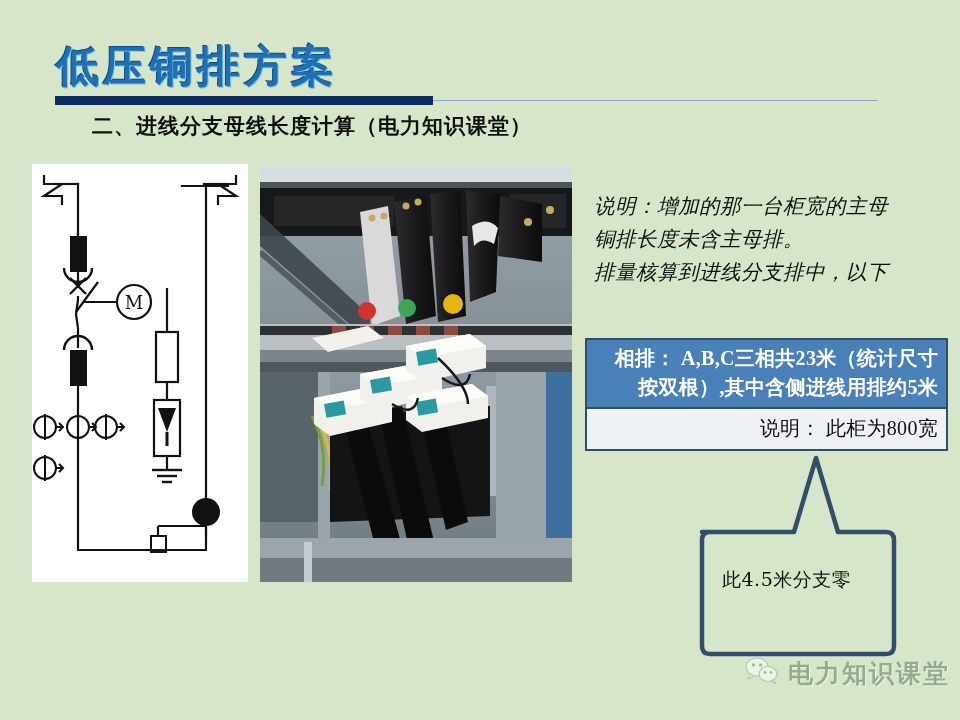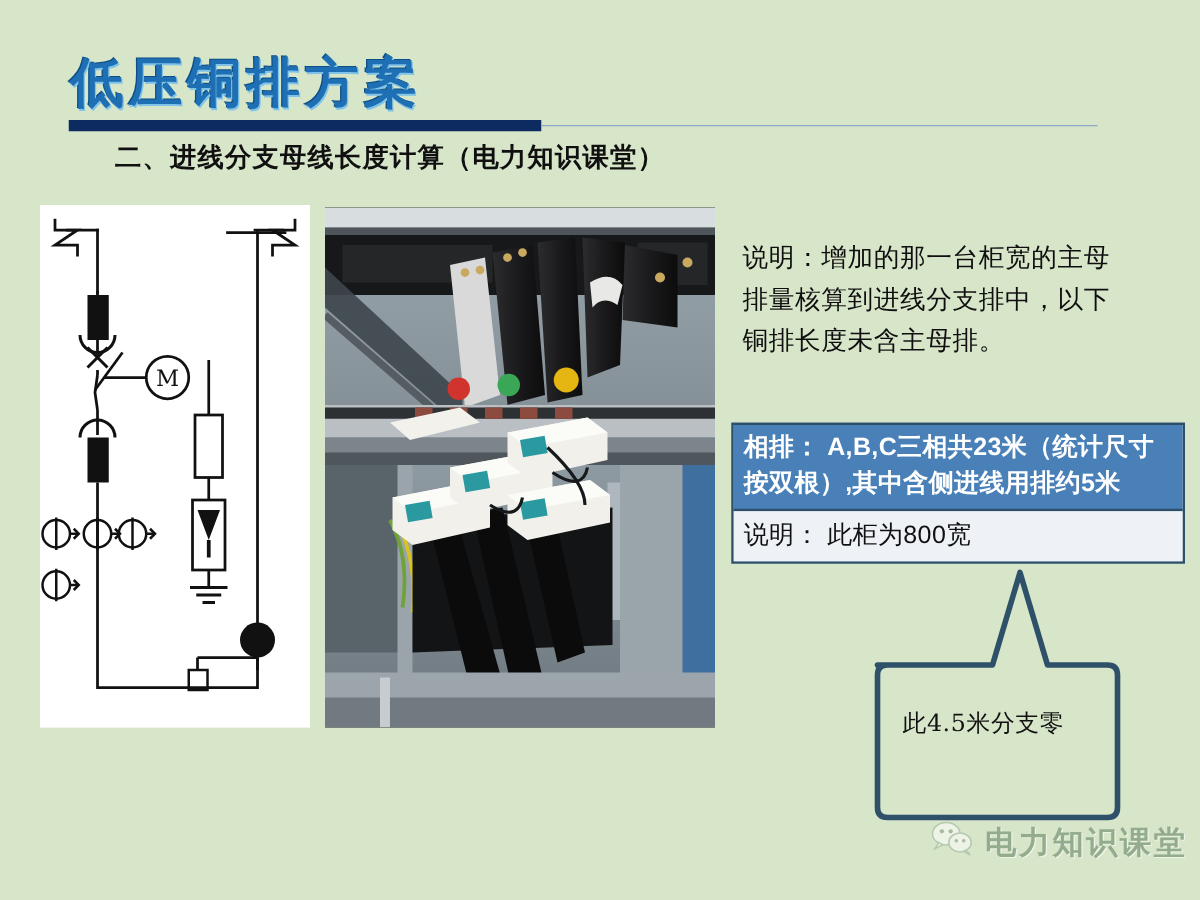--- a/index.html
+++ b/index.html
@@ -94,38 +94,40 @@
   #note {
     position: absolute;
     left: 594px;
     top: 190px;
     width: 348px;
     font-family: "DejaVu Serif", "Liberation Serif", serif;
     font-size: 20.5px;
     line-height: 33px;
     color: #0f0f0f;
     letter-spacing: 0.5px;
+    font-style: italic;
   }
 
   
   #spec-table {
     position: absolute;
     left: 585px;
     top: 338px;
     width: 363px;
     border: 2px solid #2e4f68;
     border-collapse: collapse;
     box-sizing: border-box;
     background: #eef2f7;
   }
   #spec-table .row {
     box-sizing: border-box;
     padding: 4px 8px 5px 8px;
-    font-family: Liberation Sans, sans-serif;
+    font-family: Liberation Serif, serif;
     letter-spacing: 0.3px;
+    text-align: right;
   }
   #spec-table .row.r0 {
     background: #4a80b8;
     color: #ffffff;
     font-weight: 700;
     font-size: 20px;
     line-height: 29px;
     border-bottom: 2px solid #2e4f68;
   }
   #spec-table .row.r1 {
@@ -398,22 +400,22 @@
       </g>
 
       <rect x="0" y="372" width="312" height="22" fill="#9ba5ab"></rect>
       <rect x="0" y="392" width="312" height="24" fill="#707a80"></rect>
       <rect x="44" y="376" width="8" height="40" fill="#c6ccd0"></rect>
     </svg>
   </div>
 
   <div id="note">
     <div>说明：增加的那一台柜宽的主母</div>
+    <div>铜排长度未含主母排。</div>
     <div>排量核算到进线分支排中，以下</div>
-    <div>铜排长度未含主母排。</div>
   </div>
 
   <div id="spec-table">
     <div class="row r0">相排： A,B,C三相共23米（统计尺寸按双根）,其中含侧进线用排约5米</div>
     <div class="row r2">说明： 此柜为800宽</div>
   </div>
 
   <div id="callout">
     <svg width="260" height="215" viewBox="0 0 260 215" style="left:-10px; top:-78px;" xmlns="http://www.w3.org/2000/svg">
       <path d="M12 82

